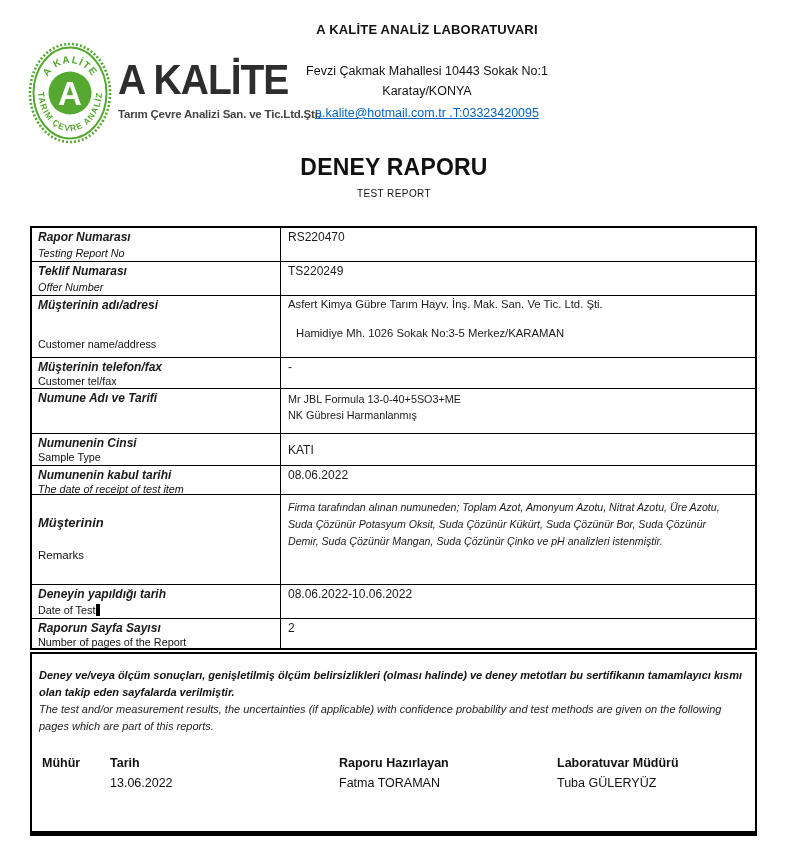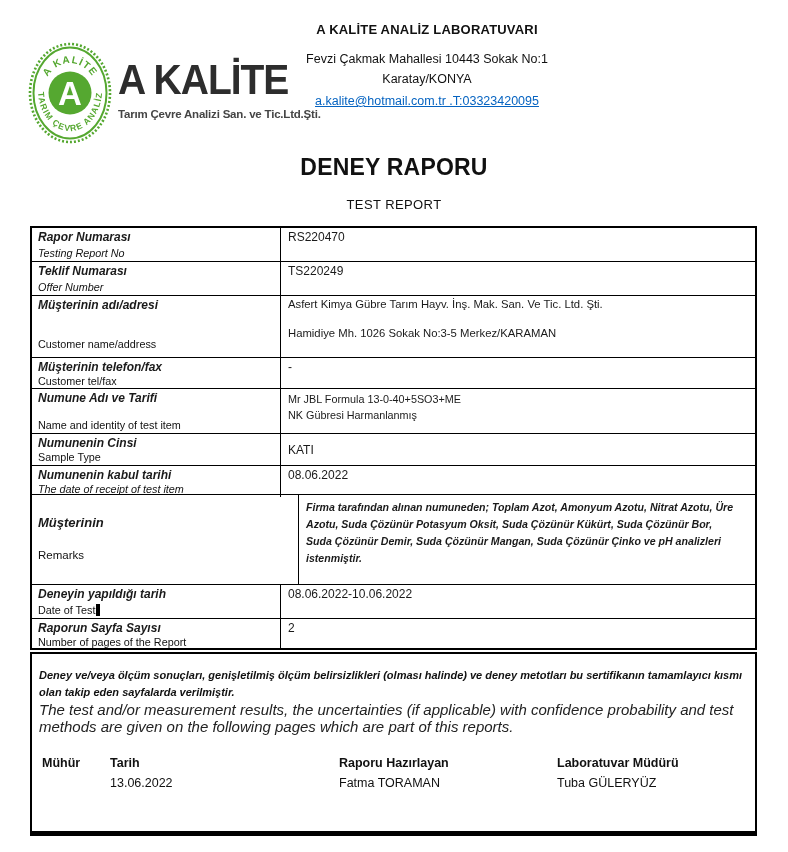--- a/index.html
+++ b/index.html
@@ -5,56 +5,56 @@
   * { margin:0; padding:0; box-sizing:border-box; }
   html,body { background:#ffffff; }
   .page {
     position:relative; width:788px; height:852px; background:#fff;
     font-family:"Liberation Sans", sans-serif; color:#1a1a1a; overflow:hidden;
   }
 
   
   .header-text { position:absolute; left:66px; top:22px; width:722px; text-align:center; }
   .org-name { font-size:13px; font-weight:bold; letter-spacing:.2px; color:#111; }
-  .address-block { margin-top:12px; font-size:12.5px; line-height:20px; color:#111; }
+  .address-block { margin-top:24px; font-size:12.5px; line-height:20px; color:#111; }
   .contact-link { display:inline-block; margin-top:2px; font-size:12.5px; color:#0563C1; text-decoration:underline; }
 
   .logo-group { position:absolute; left:28px; top:42px; display:flex; align-items:flex-start; }
   .seal { display:block; }
   .wordmark-block { margin-left:6px; margin-top:14px; }
   .wordmark { font-size:39px; font-weight:800; letter-spacing:-1px; color:#2d2d2d;
               transform:scaleY(1.08); transform-origin:left top; white-space:nowrap; }
   .tagline { margin-top:8px; font-size:11.5px; font-weight:700; color:#454545;
              letter-spacing:-0.2px; white-space:nowrap; }
 
   
   .title-block { position:absolute; left:0; top:154px; width:788px; text-align:center; }
   .title-main { font-size:23px; font-weight:800; color:#111; letter-spacing:.2px; }
-  .title-sub { margin-top:16px; font-size:13px; color:#111; letter-spacing:.4px; }
+  .title-sub { margin-top:7px; font-size:10px; color:#111; letter-spacing:.4px; }
 
   
   .report-table { position:absolute; left:30px; top:226px; width:727px; border:2px solid #000; }
   .t-row { display:grid; grid-template-columns:248px 1fr; }
   .t-row + .t-row { border-top:1.5px solid #000; }
   .cell-label { padding:2px 6px 1px 6px; display:flex; flex-direction:column; justify-content:space-between; }
   .cell-value { border-left:1.5px solid #000; padding:2px 7px; font-size:12px; }
   .lbl-tr { font-size:12px; font-weight:bold; font-style:italic; line-height:15px; }
   .lbl-en { font-size:10.8px; line-height:13px; color:#111; }
   .lbl-en.it { font-style:italic; }
-  .v-line2-gap { margin-top:17px; }
+  .v-line2-gap { margin-top:17px;margin-left:8px; }
   .v-small { font-size:10.8px; line-height:16px; }
   .v-center { display:flex; align-items:center; }
-  .v-remark { font-style:italic; font-size:10.6px; line-height:17px; font-weight:700; padding-top:4px; padding-right:16px;margin-left:18px; }
+  .v-remark { font-style:italic; font-size:10.6px; line-height:17px; font-weight:400; padding-top:4px; padding-right:16px; }
   .cursor-bar { display:inline-block; width:4px; height:12px; background:#000; margin-left:1px; vertical-align:-2px; }
 
   
   .info-box { position:absolute; left:30px; top:652px; width:727px; height:184px;
               border:2px solid #000; border-bottom:5px solid #000; padding:13px 8px 0 7px; }
   .disc-tr { font-size:11px; font-weight:bold; font-style:italic; line-height:17px; color:#111; }
-  .disc-en { font-size:15px; font-style:italic; line-height:17px; color:#222; }
+  .disc-en { font-size:11px; font-style:italic; line-height:17px; color:#222; }
   .sign-row { position:relative; margin-top:21px; height:60px; }
   .sign-col { position:absolute; }
   .sign-label { font-size:12.5px; font-weight:bold; color:#111; }
   .sign-value { margin-top:6px; font-size:12.5px; color:#111; }
   .col-muhur { left:3px; width:70px; }
   .col-tarih { left:71px; width:120px; }
   .col-hazirlayan { left:300px; width:180px; }
   .col-mudur { left:518px; width:200px; }
 </style>
 </head>
@@ -132,21 +132,20 @@
       <div class="cell-label">
         <div class="lbl-tr">Müşterinin telefon/fax</div>
         <div class="lbl-en">Customer tel/fax</div>
       </div>
       <div class="cell-value">-</div>
     </div>
 
     <div class="t-row" style="height:45px">
       <div class="cell-label">
         <div class="lbl-tr">Numune Adı ve Tarifi</div>
-        <div class="lbl-en">Name and identity of test item</div>
       </div>
       <div class="cell-value v-small">
         <div>Mr JBL Formula 13-0-40+5SO3+ME</div>
         <div>NK Gübresi Harmanlanmış</div>
       </div>
     </div>
 
     <div class="t-row" style="height:32px">
       <div class="cell-label">
         <div class="lbl-tr">Numunenin Cinsi</div>

